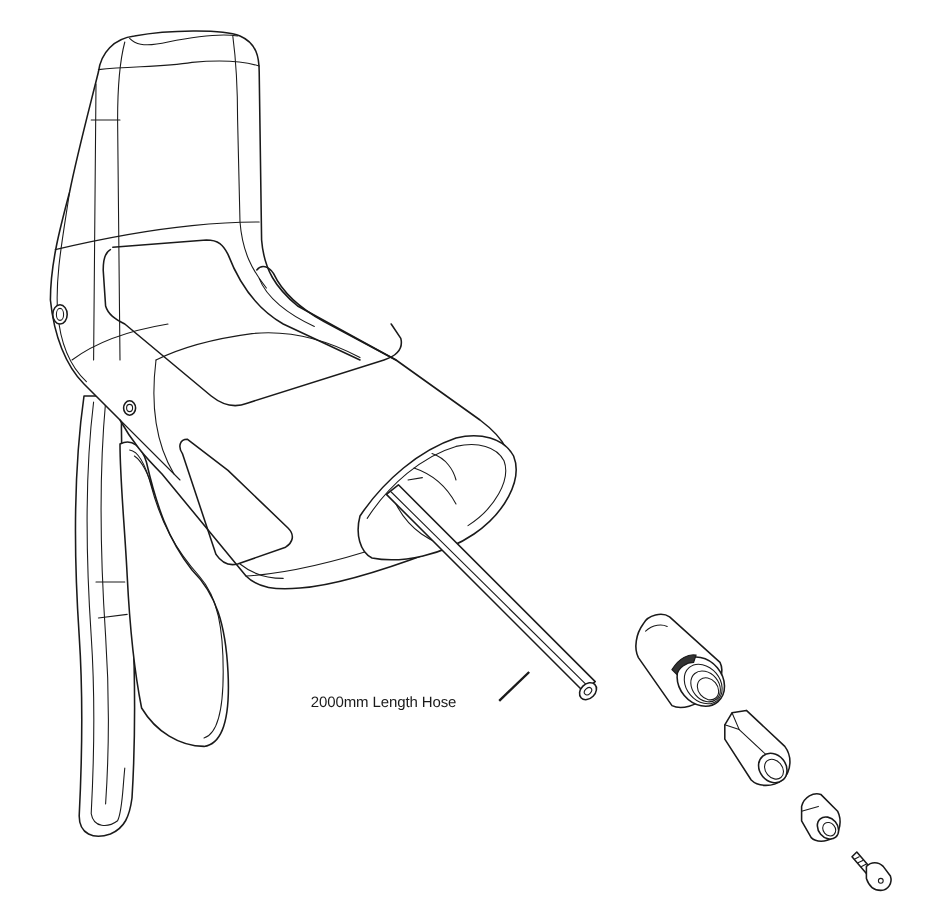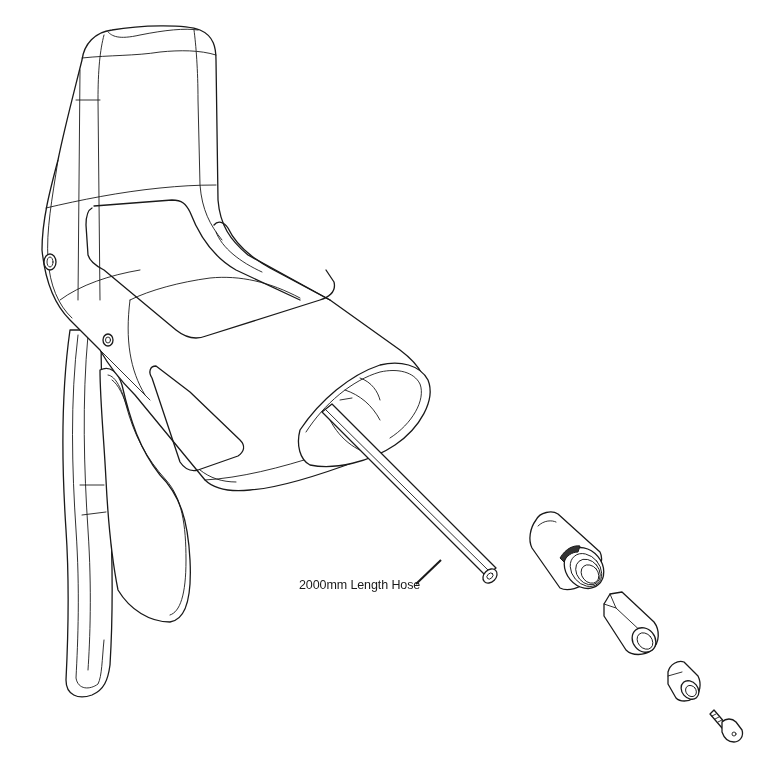--- a/index.html
+++ b/index.html
@@ -10,21 +10,20 @@
     .fillw { fill: #ffffff; stroke: #1a1a1a; stroke-width: 1.3; stroke-linejoin: round; }
     .dark { fill: #333; stroke: #1a1a1a; stroke-width: 1; }
     .leader { stroke: #1a1a1a; stroke-width: 2; }
     .label {
       position: absolute;
       font-family: "Liberation Sans", sans-serif;
       font-size: 12.5px;
       color: #1a1a1a;
       white-space: nowrap;
       letter-spacing: -0.1px;
-      margin-left: 40px;
     }
   </style>
 </head>
 <body>
 
 <svg id="diagram" viewBox="0 0 773 760" xmlns="http://www.w3.org/2000/svg">
 
   <g>
 
     <path class="fillw" d="M70,330 C60,400 62,470 66,530 C70,590 68,640 66,680 C66,695 78,700 92,695 C104,690 108,680 110,665

